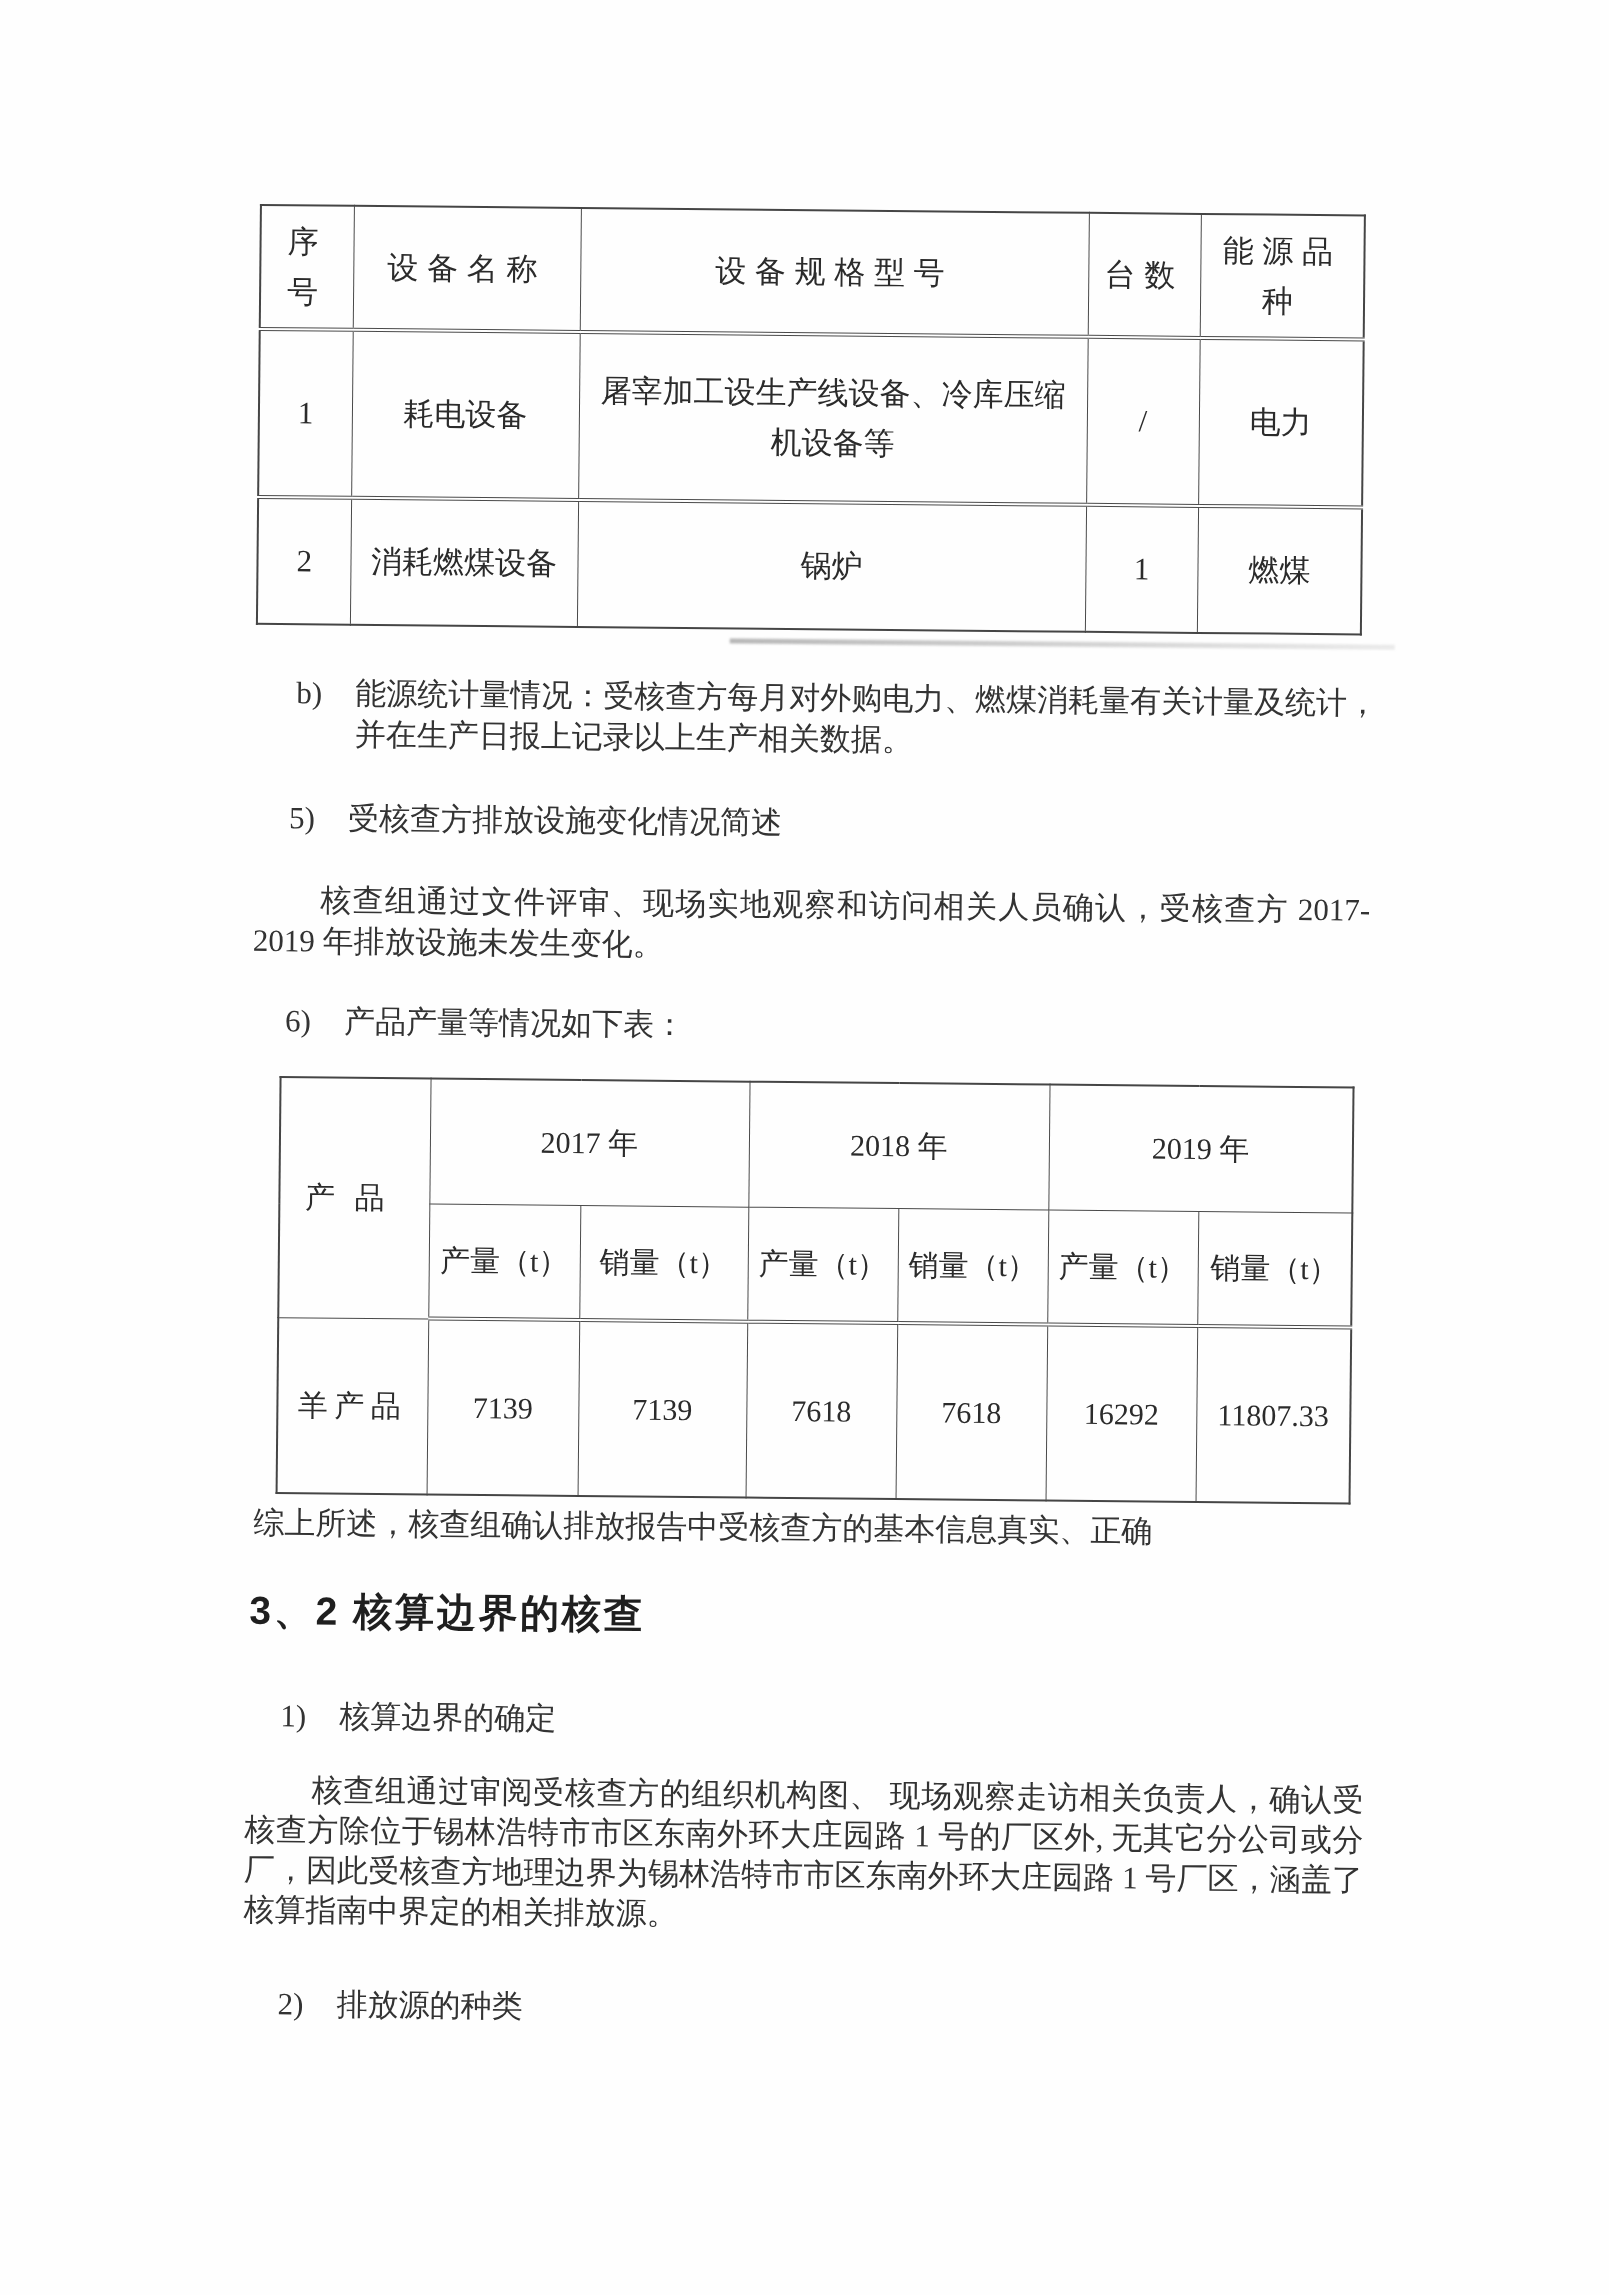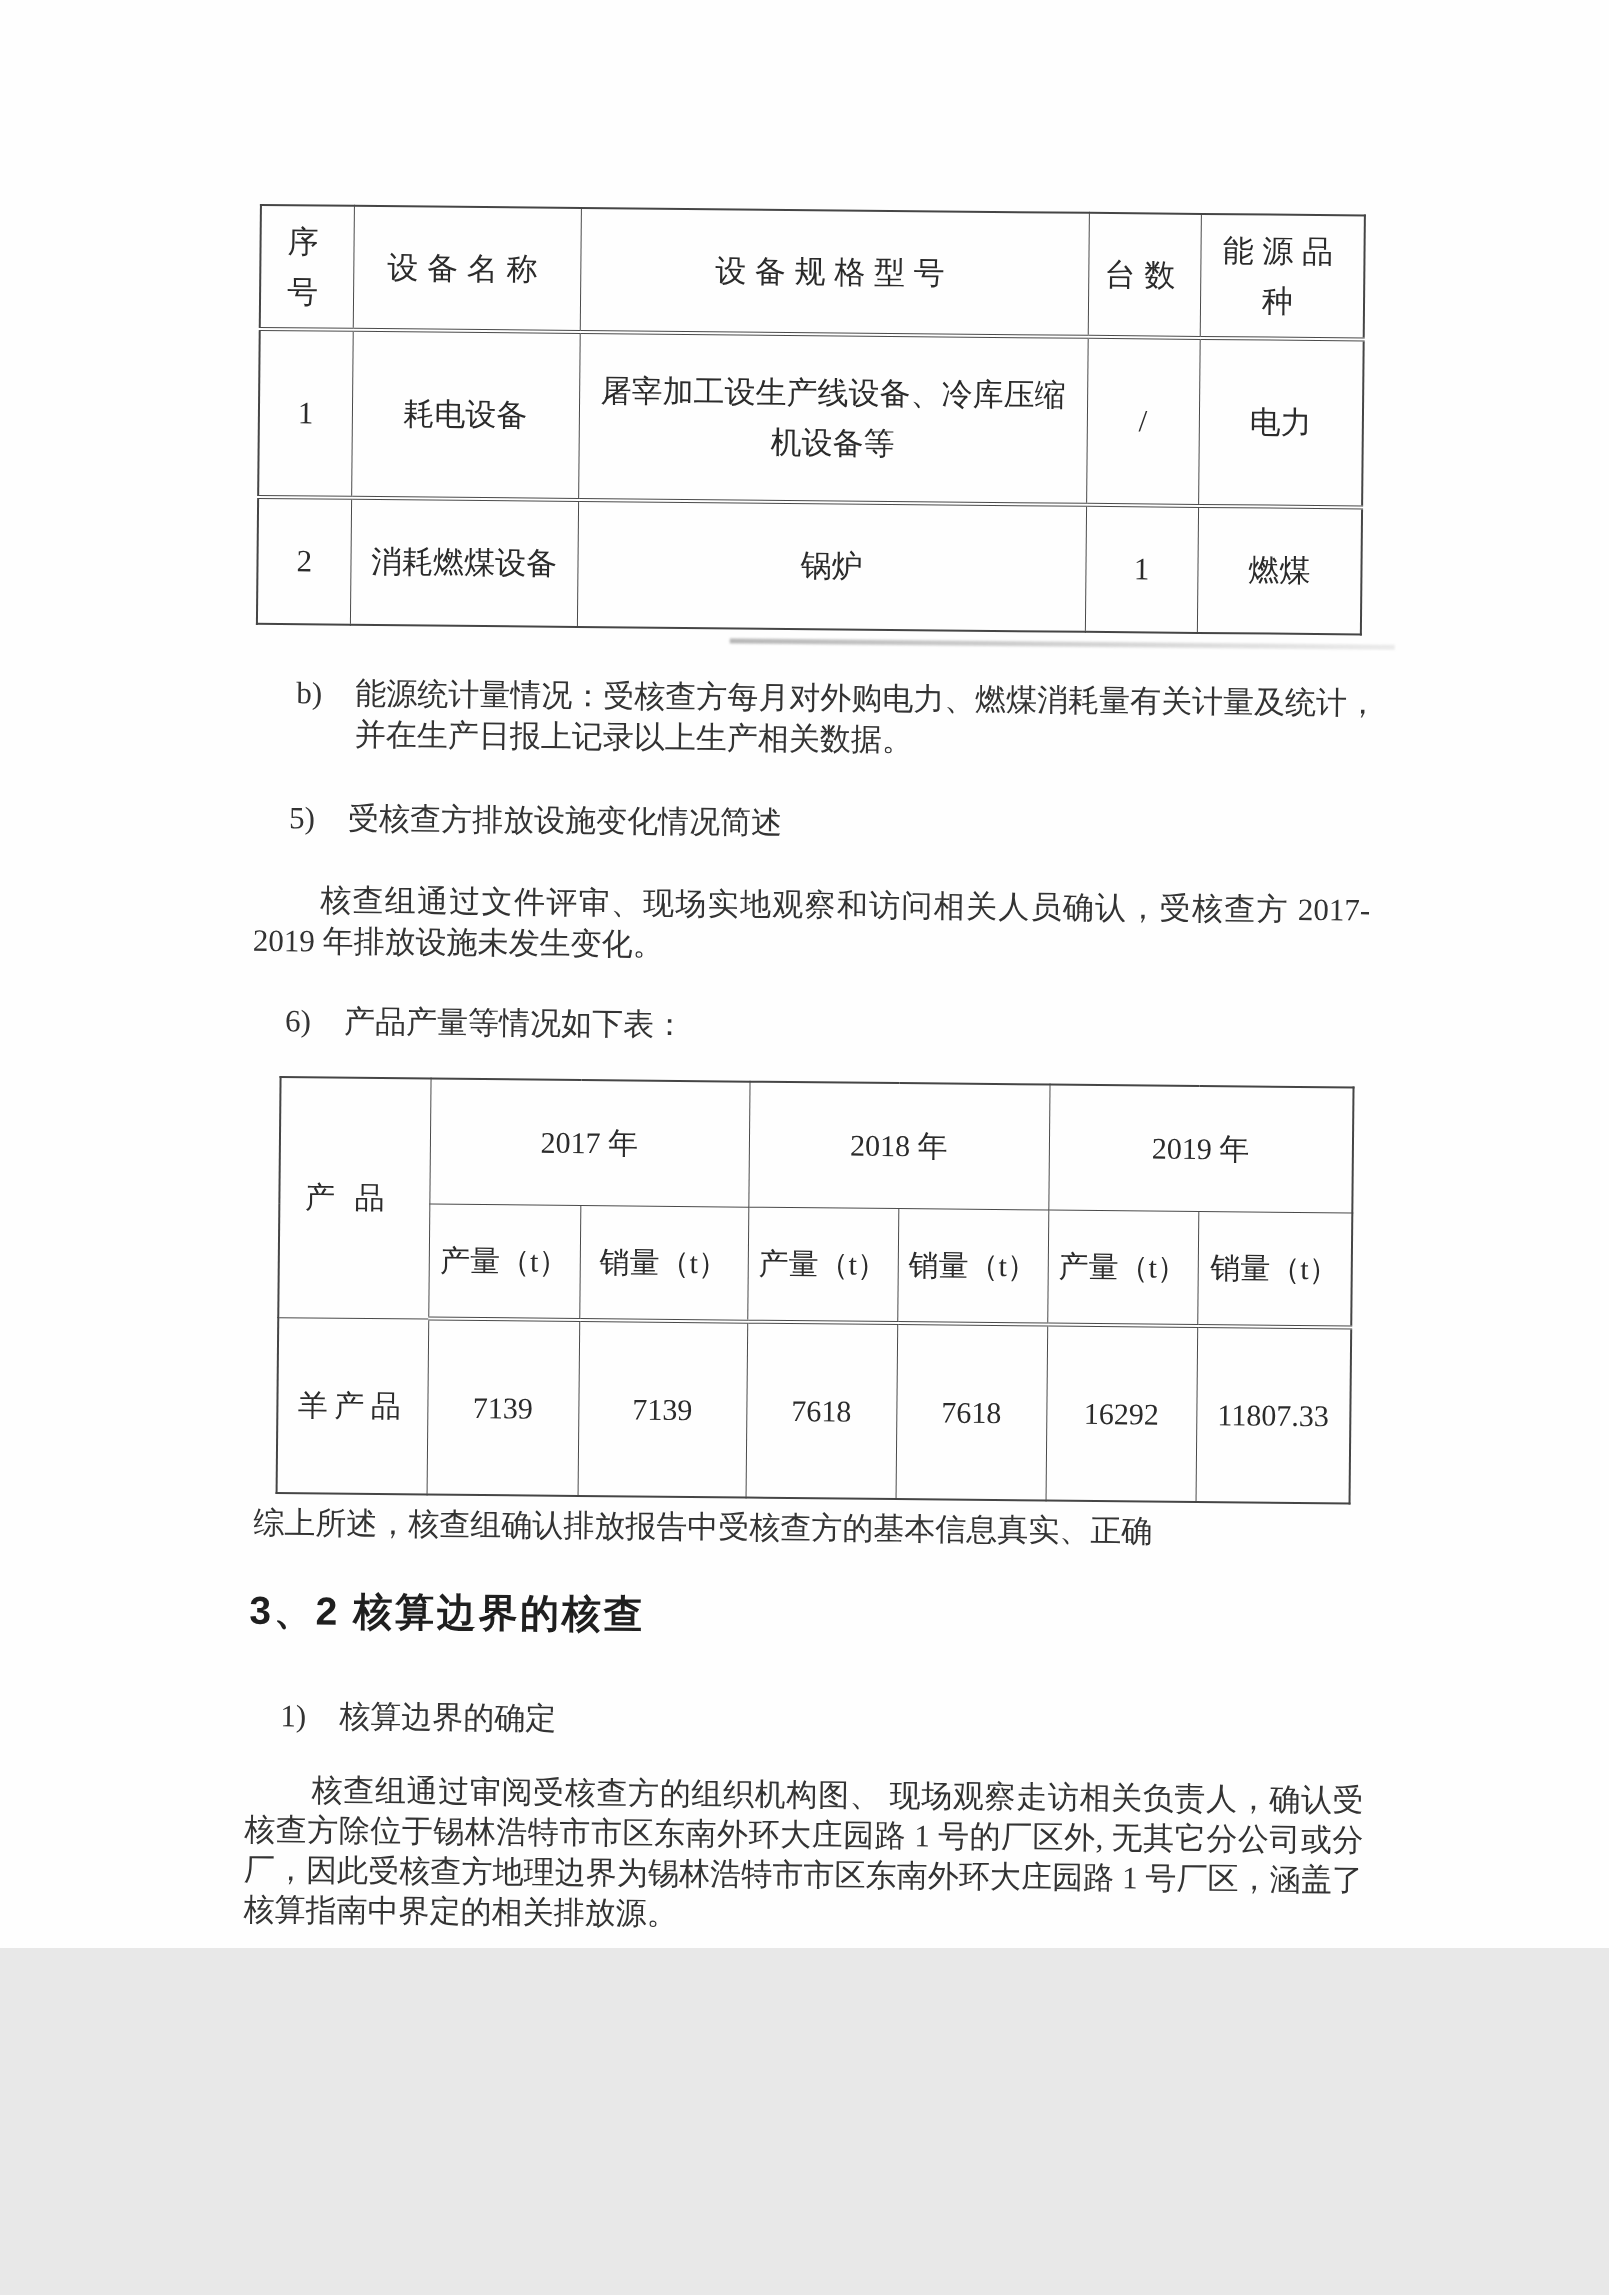--- a/index.html
+++ b/index.html
@@ -1,20 +1,20 @@
 <!DOCTYPE html>
 <html style="font-size:10.7px"><head>
 <meta charset="utf-8">
 <title>scanned-document</title>
 <style>
   html, body { margin: 0; padding: 0; background: #e8e8e8; }
   .page {
     position: relative;
     width: 1610px;
-    height: 1948px;
+    height: 2295px;
     margin: 0 auto;
     background: #fefefe;
     overflow: hidden;
     font-family: "Liberation Serif", "DejaVu Serif", serif;
     color: #2f2f2f;
   }
   .tilt {
     position: absolute;
     left: 0; top: 0; right: 0; bottom: 0;
     transform: rotate(0.55deg);

